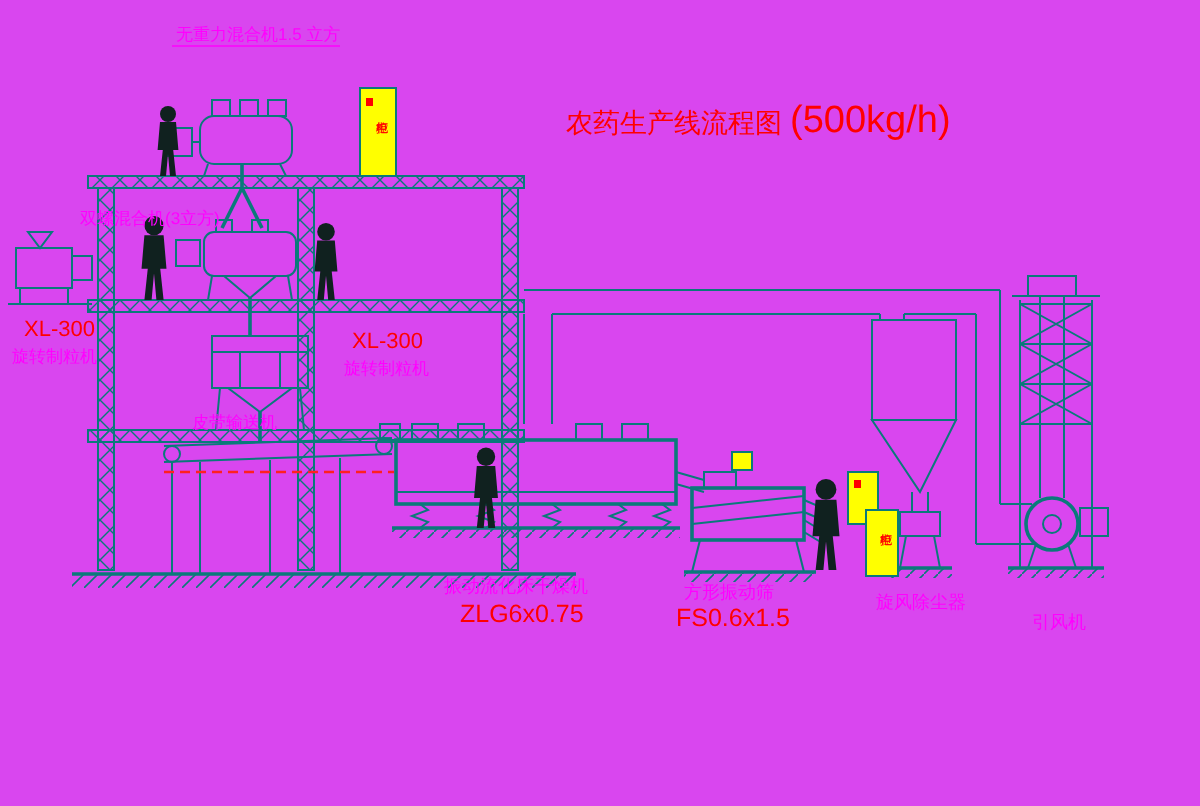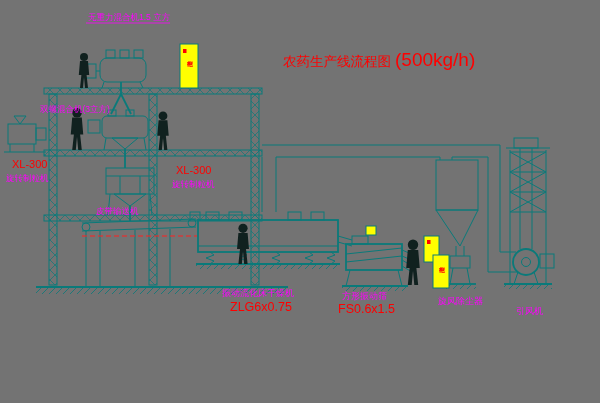--- a/index.html
+++ b/index.html
@@ -1,16 +1,16 @@
 <!DOCTYPE html>
 <html><head>
 <meta charset="utf-8">
 <style>
   html,body{margin:0;padding:0;background:#ffffff}
-  .sheet{width:600px;height:403px;position:relative;background:#737373;overflow:hidden}
+  .sheet{width:600px;height:403px;position:relative;background:#d946ef;overflow:hidden}
   svg{display:block}
   text{font-family:"Liberation Sans","DejaVu Sans",sans-serif}
   .t{stroke:#0a7a7a;stroke-width:1;fill:none}
   .t2{stroke:#0a7a7a;stroke-width:1.8;fill:none}
   .hx{fill:url(#xh);stroke:#0a7a7a;stroke-width:1}
   .gh{fill:url(#gh);stroke:none}
   .lbl{fill:#ff00ff;font-size:9px}
   .lbl-s{fill:#ff00ff;font-size:8.5px}
   .model{fill:#ff0000;font-size:11px}
   .model-lg{fill:#ff0000;font-size:12.5px}

